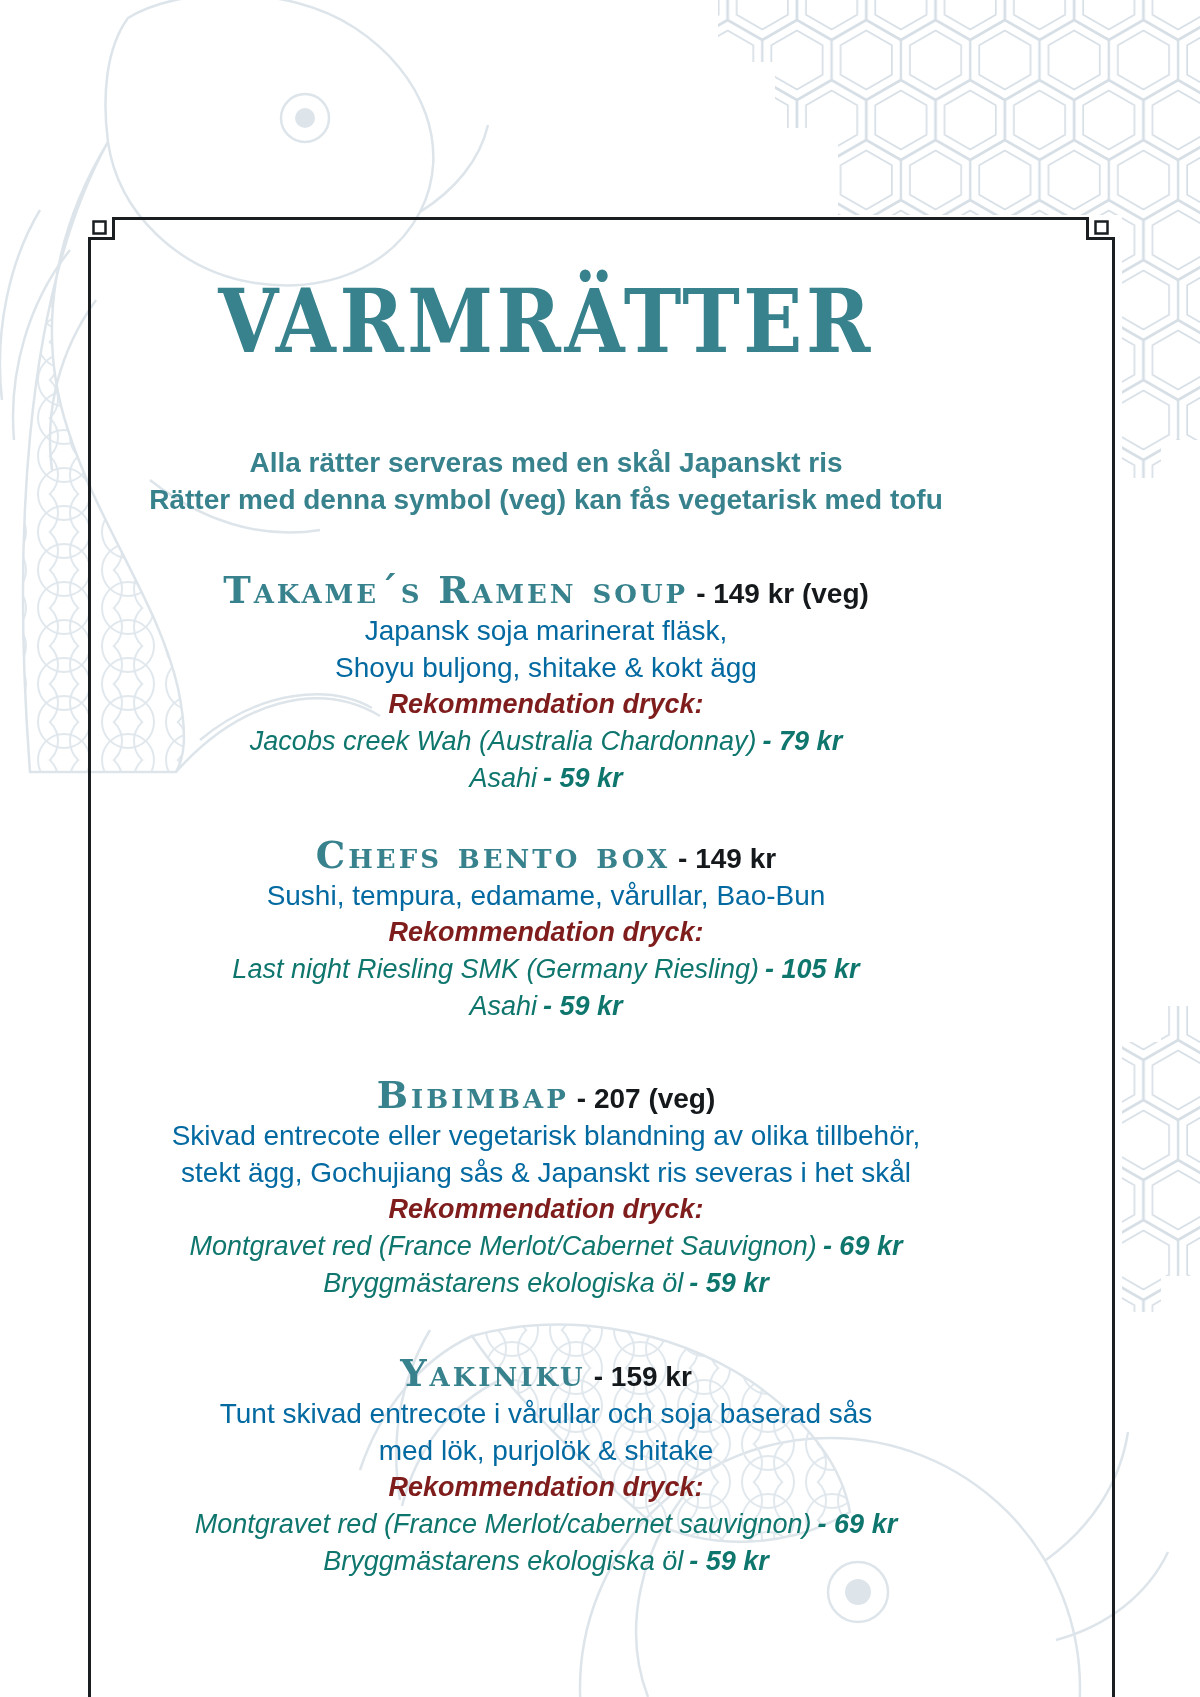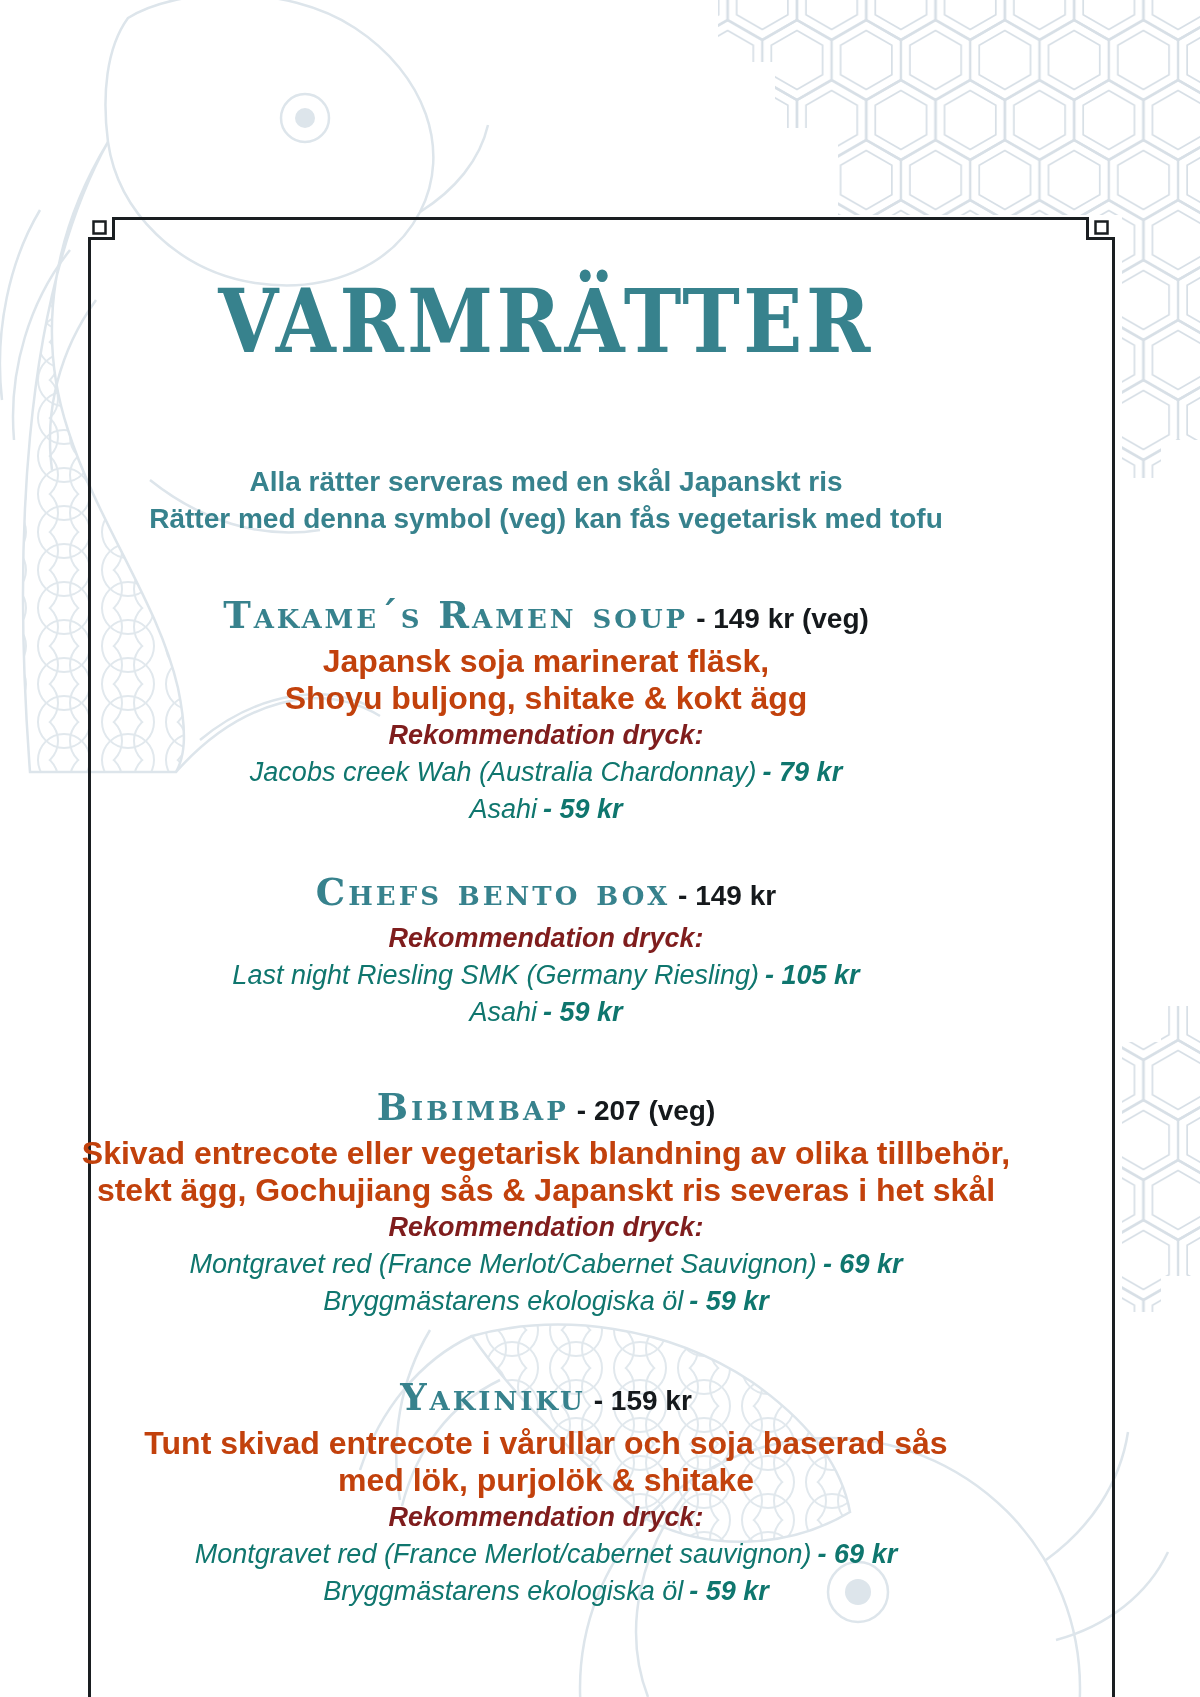--- a/index.html
+++ b/index.html
@@ -19,45 +19,45 @@
     margin:272px 0 0 0;
     font-family:"DejaVu Serif", serif;
     font-weight:700;
     font-size:88px;
     line-height:99px;
     letter-spacing:4px;
     color:#37828d;
     transform:scaleX(0.88);
     transform-origin:50% 50%;
   }
-  .intro-block{margin-top:92px;}
+  .intro-block{margin-top:73px;}
   .intro{
     margin:0;font-size:28px;line-height:36px;font-weight:700;color:#37828d;
   }
   .menu-item{margin:0;}
   .mi-1{margin-top:55px;}
   .mi-2{margin-top:41px;}
   .mi-3{margin-top:53px;}
   .mi-4{margin-top:54px;}
-  .item-title{margin:0;line-height:46px;font-weight:700;}
+  .item-title{margin:0;line-height:35px;font-weight:700;}
   .item-name{
     font-family:"DejaVu Serif", serif;
     font-variant:small-caps;
     font-size:37px;
     letter-spacing:3px;
     color:#37828d;
   }
   .item-price{
     font-family:"Liberation Sans", sans-serif;
     font-size:28px;
     color:#15191c;
     margin-left:8px;
   }
   .content p{margin:0;line-height:37px;}
-  .desc{font-size:32px;color:#c2410c;font-weight:bold;}
+  .desc{font-size:28px;color:#0369a1;}
   .rek{font-size:27px;font-weight:700;font-style:italic;color:#7f1d1d;}
   .drink{font-size:27px;font-style:italic;color:#0f766e;}
   .drink-price{font-weight:700;margin-left:6px;}
 </style>
 </head>
 <body>
 
 <svg class="bg" width="1200" height="1697" viewBox="0 0 1200 1697">
   <defs>
     <pattern id="kikko" width="69.3" height="120" patternUnits="userSpaceOnUse">
@@ -146,20 +146,21 @@
     <h2 class="item-title"><span class="item-name">Takame´s Ramen soup</span><span class="item-price">- 149 kr (veg)</span></h2>
     <p class="desc">Japansk soja marinerat fläsk,</p>
     <p class="desc">Shoyu buljong, shitake &amp; kokt ägg</p>
     <p class="rek">Rekommendation dryck:</p>
     <p class="drink"><span class="drink-name">Jacobs creek Wah (Australia Chardonnay)</span><span class="drink-price">- 79 kr</span></p>
     <p class="drink"><span class="drink-name">Asahi</span><span class="drink-price">- 59 kr</span></p>
   </section>
 
   <section class="menu-item mi-2">
     <h2 class="item-title"><span class="item-name">Chefs bento box</span><span class="item-price">- 149 kr</span></h2>
+    <p class="desc">Sushi, tempura, edamame, vårullar, Bao-Bun</p>
     <p class="rek">Rekommendation dryck:</p>
     <p class="drink"><span class="drink-name">Last night Riesling SMK (Germany Riesling)</span><span class="drink-price">- 105 kr</span></p>
     <p class="drink"><span class="drink-name">Asahi</span><span class="drink-price">- 59 kr</span></p>
   </section>
 
   <section class="menu-item mi-3">
     <h2 class="item-title"><span class="item-name">Bibimbap</span><span class="item-price">- 207 (veg)</span></h2>
     <p class="desc">Skivad entrecote eller vegetarisk blandning av olika tillbehör,</p>
     <p class="desc">stekt ägg, Gochujiang sås &amp; Japanskt ris severas i het skål</p>
     <p class="rek">Rekommendation dryck:</p>

